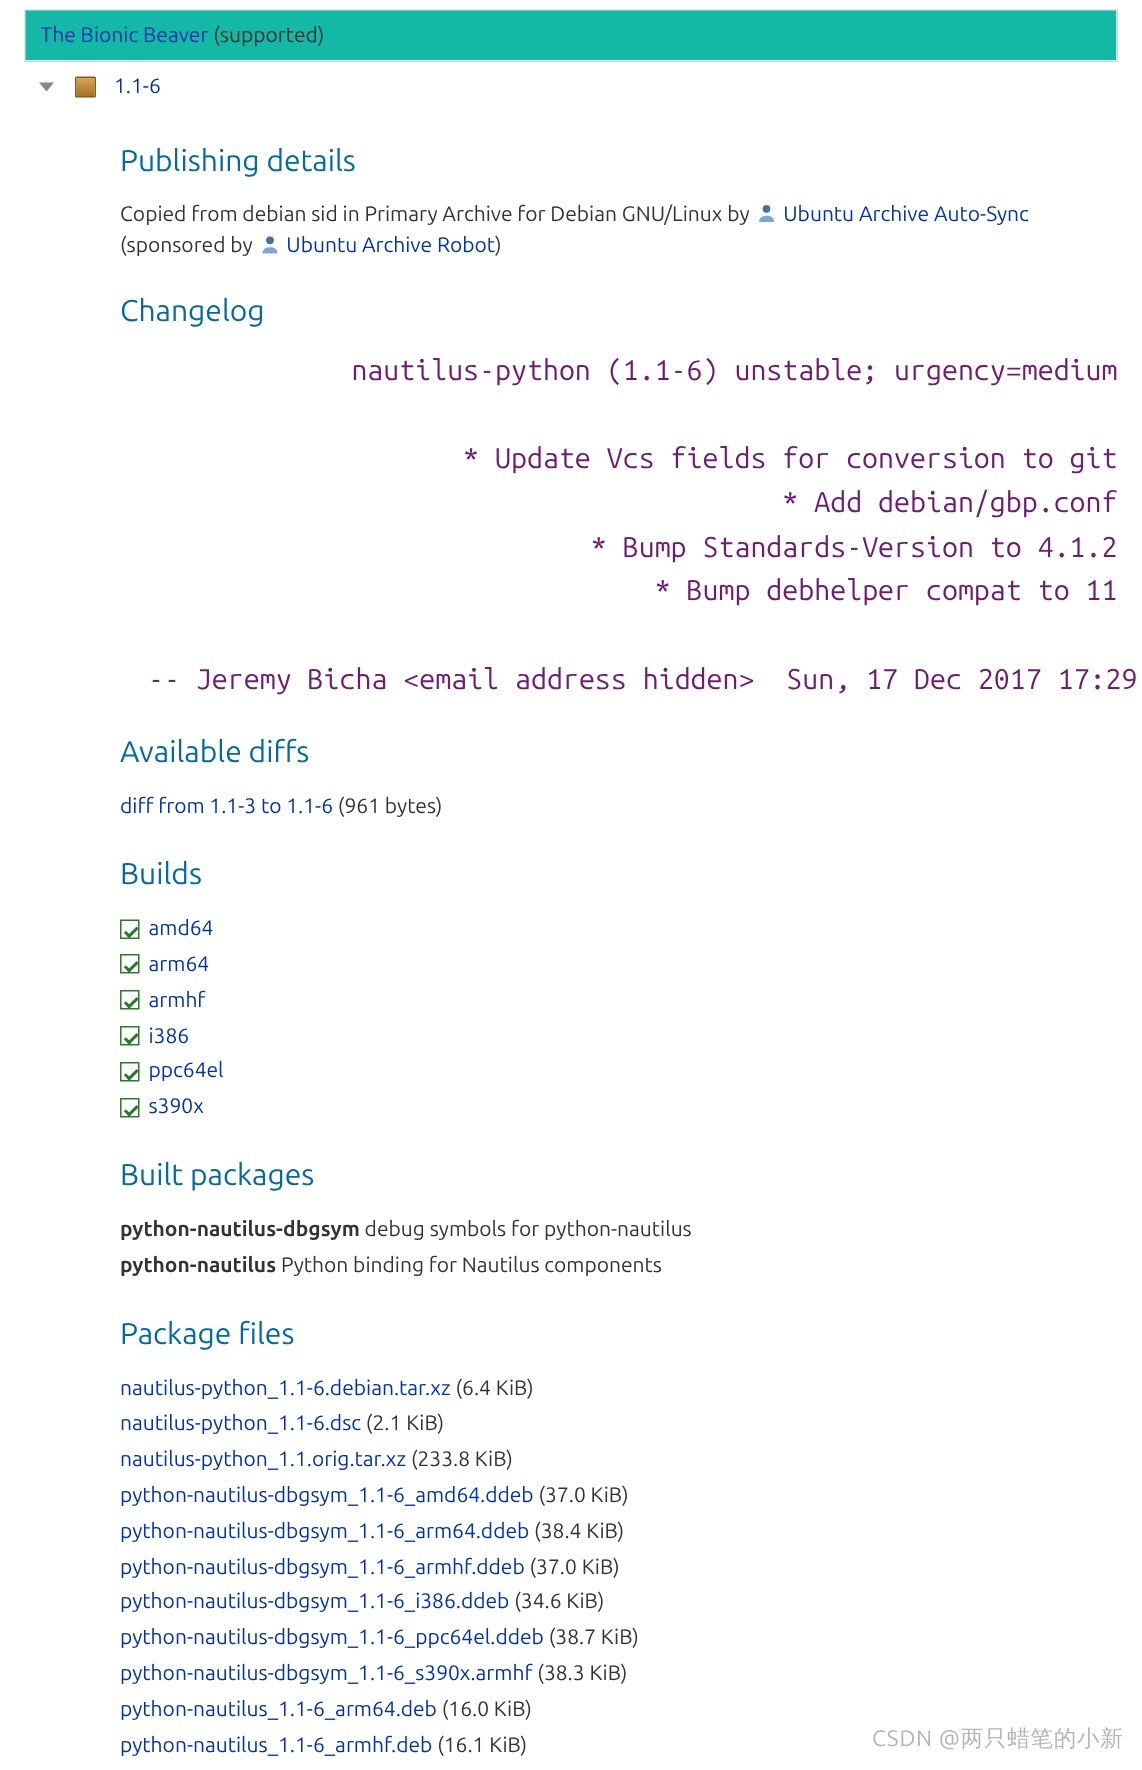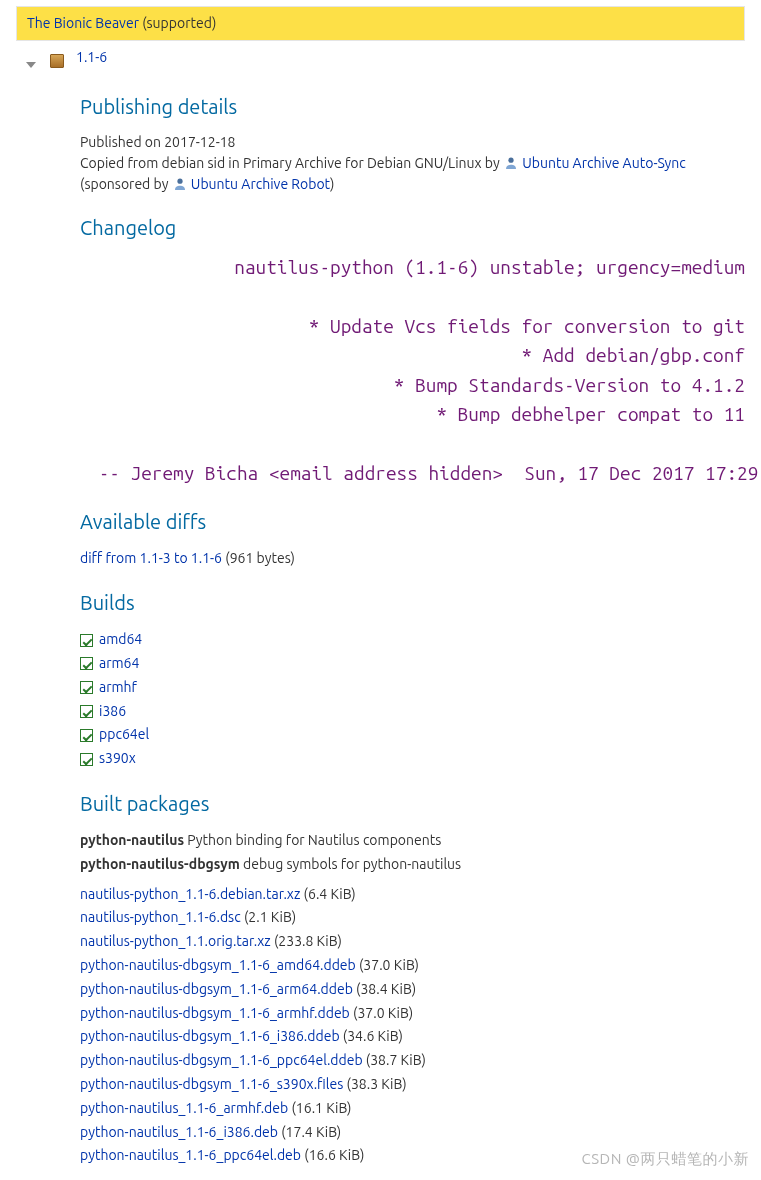--- a/index.html
+++ b/index.html
@@ -8,30 +8,30 @@
     font-size: 14px;
     color: #333;
     margin: 0;
     padding: 0;
     background: #fff;
     width: 761px;
     line-height: 1.5;
   }
   a { color: #0033aa; text-decoration: none; }
   .header-row {
-    background: #fde047;
+    background: #14b8a6;
     border: 1px solid #e5e5e5;
     padding: 6px 10px;
     margin: 6px 16px 0 16px;
   }
   .version-row {
     padding: 6px 10px;
     margin: 0 16px;
     display: flex;
-    align-items: flex-end;
+    align-items: center;
     gap: 12px;
   }
   .chevron {
     display: inline-block;
     width: 0; height: 0;
     border-left: 5px solid transparent;
     border-right: 5px solid transparent;
     border-top: 6px solid #888;
     margin-right: 2px;
   }
@@ -105,21 +105,20 @@
 
 <div class="version-row">
   <span class="chevron"></span>
   <span class="pkg-icon"></span>
   <a href="#">1.1-6</a>
 </div>
 
 <div class="content">
 
   <h2>Publishing details</h2>
-  <div>Published on 2017-12-18</div>
   <div>
     <span>Copied from debian sid in Primary Archive for Debian GNU/Linux by </span><span class="person-icon"><svg viewBox="0 0 14 14">
           <circle cx="7" cy="4.2" r="2.6" fill="#4a6f9b"></circle>
           <path d="M2 13c0-3 2.2-4.2 5-4.2s5 1.2 5 4.2z" fill="#7fa6d4"></path>
         </svg></span>
     <a href="#">Ubuntu Archive Auto-Sync</a><span> (sponsored by </span><span class="person-icon"><svg viewBox="0 0 14 14">
           <circle cx="7" cy="4.2" r="2.6" fill="#4a6f9b"></circle>
           <path d="M2 13c0-3 2.2-4.2 5-4.2s5 1.2 5 4.2z" fill="#7fa6d4"></path>
         </svg></span>
     <a href="#">Ubuntu Archive Robot</a><span>)</span>
@@ -165,34 +164,36 @@
         <a href="#">ppc64el</a>
       </div>
       <div class="build-item">
         <span class="check-icon"></span>
         <a href="#">s390x</a>
       </div>
     </div>
 
   <h2>Built packages</h2>
   <div class="built-pkgs" id="built-pkgs">
+      <div><strong>python-nautilus-dbgsym</strong><span> debug symbols for python-nautilus</span></div>
       <div><strong>python-nautilus</strong><span> Python binding for Nautilus components</span></div>
-      <div><strong>python-nautilus-dbgsym</strong><span> debug symbols for python-nautilus</span></div>
     </div>
 
+  <h2>Package files</h2>
   <div class="file-list rel" id="file-list">
       <div class="file-line"><span><a href="#">nautilus-python_1.1-6.debian.tar.xz</a><span> (6.4 KiB)</span></span></div>
       <div class="file-line"><span><a href="#">nautilus-python_1.1-6.dsc</a><span> (2.1 KiB)</span></span></div>
       <div class="file-line"><span><a href="#">nautilus-python_1.1.orig.tar.xz</a><span> (233.8 KiB)</span></span></div>
       <div class="file-line"><span><a href="#">python-nautilus-dbgsym_1.1-6_amd64.ddeb</a><span> (37.0 KiB)</span></span></div>
       <div class="file-line"><span><a href="#">python-nautilus-dbgsym_1.1-6_arm64.ddeb</a><span> (38.4 KiB)</span></span></div>
       <div class="file-line"><span><a href="#">python-nautilus-dbgsym_1.1-6_armhf.ddeb</a><span> (37.0 KiB)</span></span></div>
       <div class="file-line"><span><a href="#">python-nautilus-dbgsym_1.1-6_i386.ddeb</a><span> (34.6 KiB)</span></span></div>
       <div class="file-line"><span><a href="#">python-nautilus-dbgsym_1.1-6_ppc64el.ddeb</a><span> (38.7 KiB)</span></span></div>
-      <div class="file-line"><span><a href="#">python-nautilus-dbgsym_1.1-6_s390x.files</a><span> (38.3 KiB)</span></span></div>
+      <div class="file-line"><span><a href="#">python-nautilus-dbgsym_1.1-6_s390x.armhf</a><span> (38.3 KiB)</span></span></div>
+      <div class="file-line"><span><a href="#">python-nautilus_1.1-6_arm64.deb</a><span> (16.0 KiB)</span></span></div>
       <div class="file-line"><span><a href="#">python-nautilus_1.1-6_armhf.deb</a><span> (16.1 KiB)</span></span></div>
       <div class="file-line"><span><a href="#">python-nautilus_1.1-6_i386.deb</a><span> (17.4 KiB)</span></span></div>
       <div class="file-line"><span><a href="#">python-nautilus_1.1-6_ppc64el.deb</a><span> (16.6 KiB)</span></span></div>
     </div>
 
 </div>
 
 <div class="watermark">CSDN @两只蜡笔的小新</div>
 
 </body></html>

